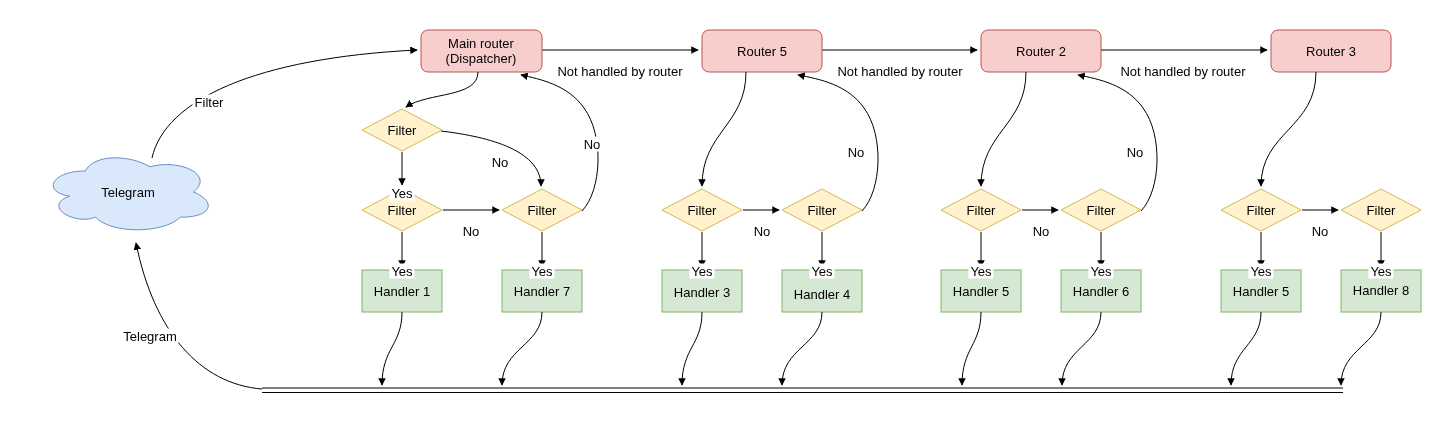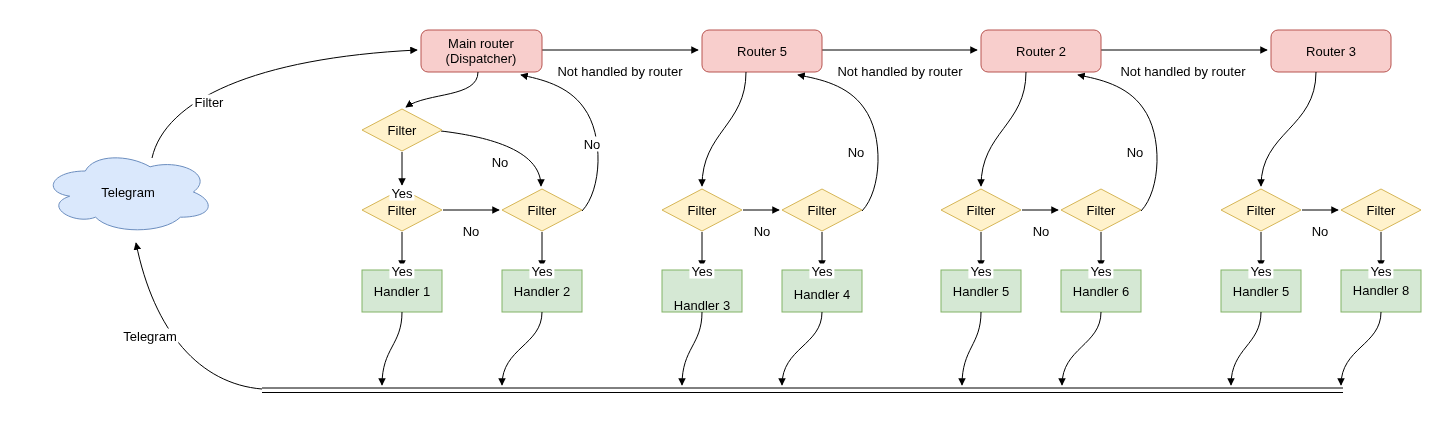--- a/index.html
+++ b/index.html
@@ -142,21 +142,21 @@
   <div class="lbl elbl" style="left:500px;top:141px">No</div>
   <div class="lbl elbl" style="left:592px;top:123px">No</div>
   <div class="lbl elbl" style="left:471px;top:210px">No</div>
   <div class="lbl elbl" style="left:856px;top:131px">No</div>
   <div class="lbl elbl" style="left:762px;top:210px">No</div>
   <div class="lbl elbl" style="left:1135px;top:131px">No</div>
   <div class="lbl elbl" style="left:1041px;top:210px">No</div>
   <div class="lbl elbl" style="left:1320px;top:210px">No</div>
 
   <div class="lbl" style="left:402px;top:291px">Handler 1</div>
-  <div class="lbl" style="left:542px;top:291px">Handler 2</div>
-  <div class="lbl" style="left:702px;top:305px">Handler 3</div>
+  <div class="lbl" style="left:542px;top:291px">Handler 7</div>
+  <div class="lbl" style="left:702px;top:292px">Handler 3</div>
   <div class="lbl" style="left:822px;top:294px">Handler 4</div>
   <div class="lbl" style="left:981px;top:291px">Handler 5</div>
   <div class="lbl" style="left:1101px;top:291px">Handler 6</div>
   <div class="lbl" style="left:1261px;top:291px">Handler 5</div>
   <div class="lbl" style="left:1381px;top:290px">Handler 8</div>
 
 </div>
 
 </body></html>

